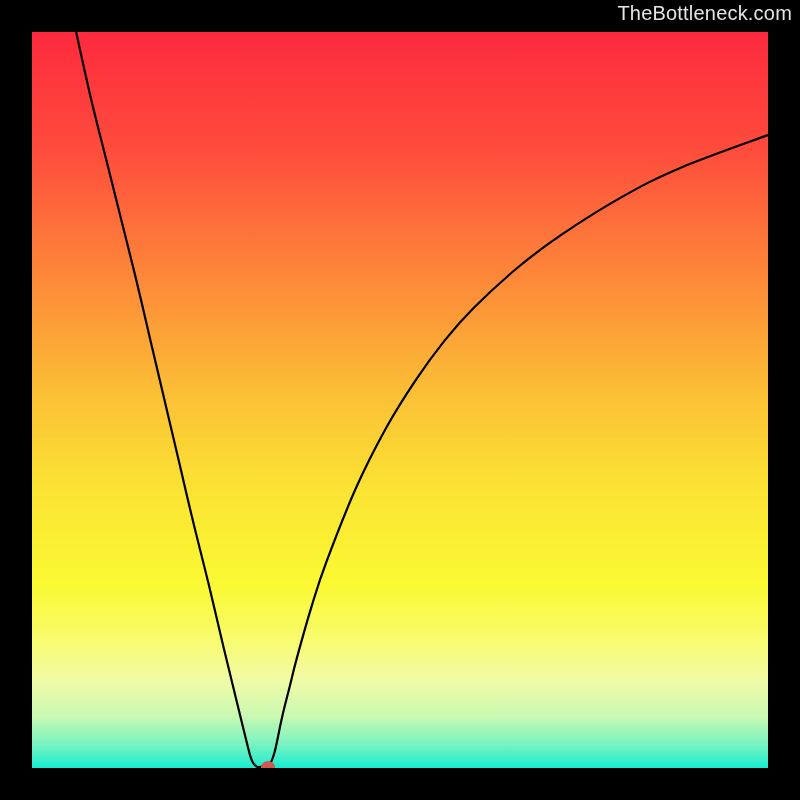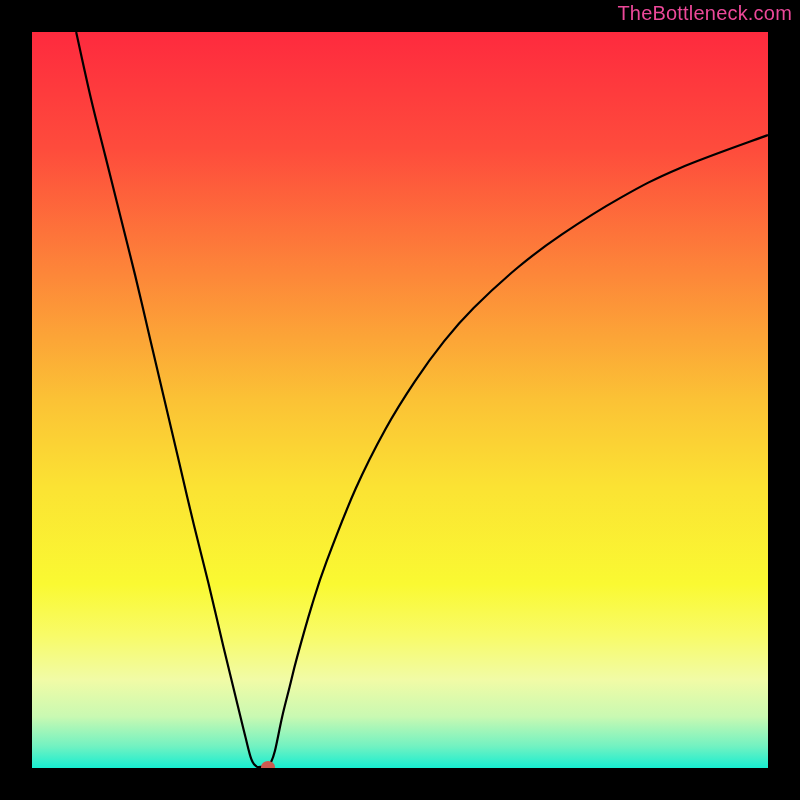--- a/index.html
+++ b/index.html
@@ -14,21 +14,21 @@
   .frame {
     position: relative;
     width: 800px;
     height: 800px;
     background: #000;
   }
   .watermark {
     position: absolute;
     top: 2px;
     right: 8px;
-    color: #ec4899;
+    color: #e5e5e5;
     font-size: 20px;
     font-weight: 500;
     letter-spacing: 0.2px;
     z-index: 20;
   }
   .plot {
     position: absolute;
     left: 32px;
     top: 32px;
     width: 736px;

